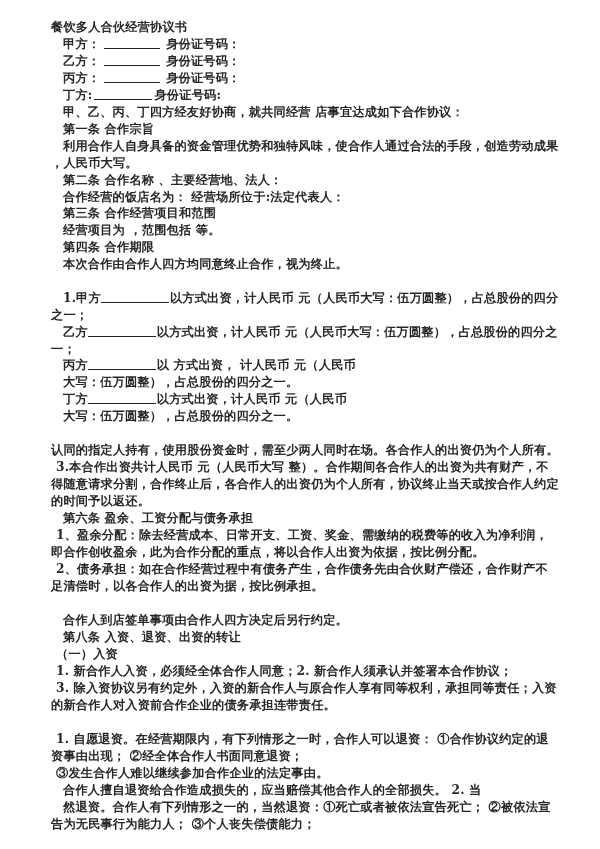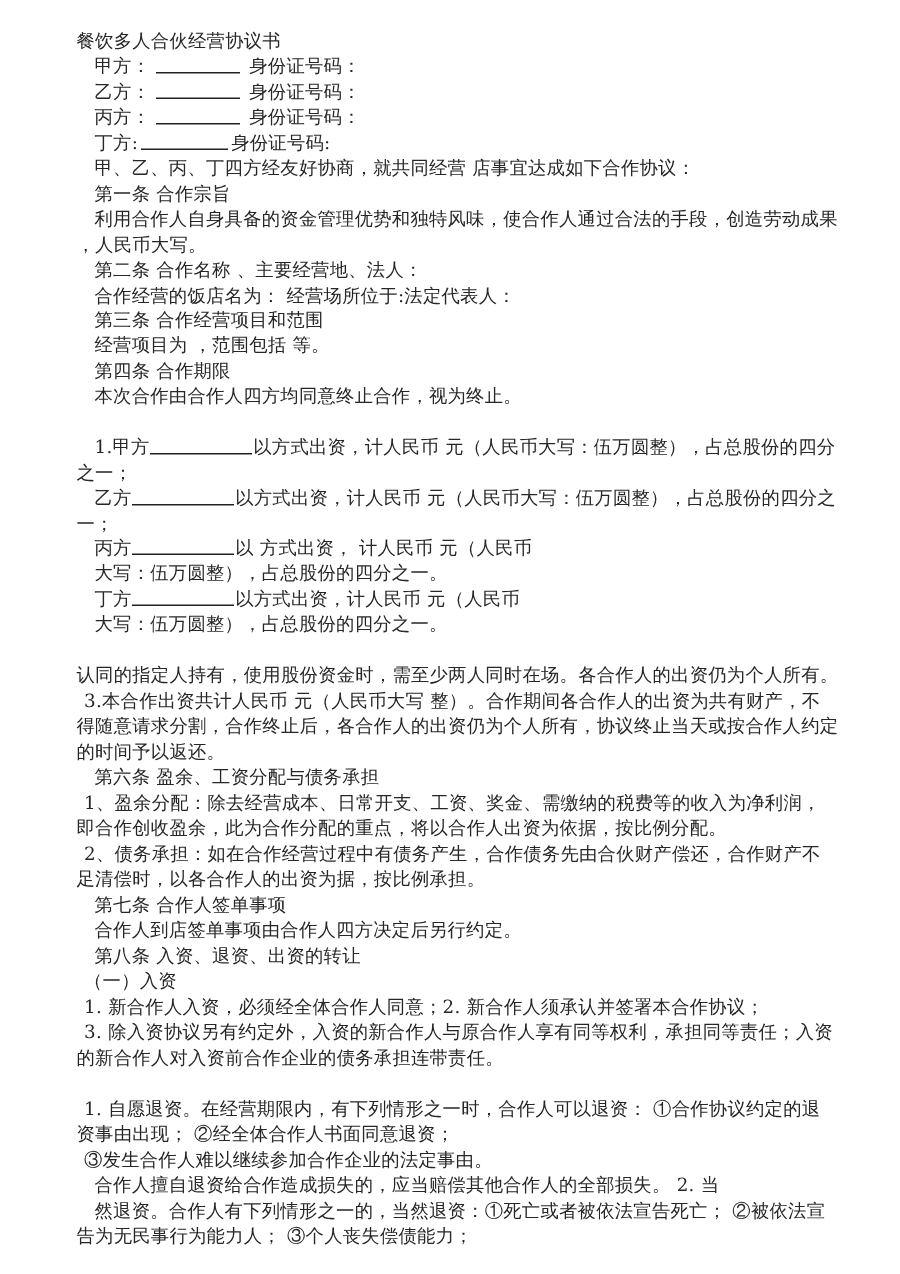--- a/index.html
+++ b/index.html
@@ -6,20 +6,21 @@
   body {
     width: 600px; height: 849px; overflow: hidden; position: relative;
     font-family: "DejaVu Serif", "Liberation Serif", serif;
     color: #262626;
   }
   .page { position: absolute; left: 0; top: 0; width: 600px; height: 849px; }
   .line {
     position: absolute; left: 51px; width: 500px;
     font-size: 12.2px; line-height: 16px; white-space: nowrap;
     letter-spacing: 0.2px;
+    font-weight: bold;
   }
   .ind { left: 63px; }
   .blank { display: inline-block; border-bottom: 1px solid #222; height: 12px; vertical-align: -1px; }
   .b1 { width: 56px; margin: 0 6px 0 4px; }
   .b2 { width: 58px; margin: 0 2px 0 2px; }
   .b3 { width: 68px; margin: 0 1px 0 0; }
 </style>
 </head>
 <body>
 
@@ -73,21 +74,20 @@
 
   <div class="line" style="top:442px">认同的指定人持有，使用股份资金时，需至少两人同时在场。各合作人的出资仍为个人所有。</div>
   <div class="line" style="top:459px; left:56px"> 3.本合作出资共计人民币 元（人民币大写  整）。合作期间各合作人的出资为共有财产，不</div>
   <div class="line" style="top:476px">得随意请求分割，合作终止后，各合作人的出资仍为个人所有，协议终止当天或按合作人约定</div>
   <div class="line" style="top:493px">的时间予以返还。</div>
   <div class="line ind" style="top:510px">第六条 盈余、工资分配与债务承担</div>
   <div class="line" style="top:527px; left:56px"> 1、盈余分配：除去经营成本、日常开支、工资、奖金、需缴纳的税费等的收入为净利润，</div>
   <div class="line" style="top:544px">即合作创收盈余，此为合作分配的重点，将以合作人出资为依据，按比例分配。</div>
   <div class="line" style="top:561px; left:56px"> 2、债务承担：如在合作经营过程中有债务产生，合作债务先由合伙财产偿还，合作财产不</div>
   <div class="line" style="top:578px">足清偿时，以各合作人的出资为据，按比例承担。</div>
-  <div class="line ind" style="top:595px">第七条 合作人签单事项</div>
   <div class="line ind" style="top:612px">合作人到店签单事项由合作人四方决定后另行约定。</div>
   <div class="line ind" style="top:629px">第八条 入资、退资、出资的转让</div>
   <div class="line" style="top:646px; left:56px"> （一）入资</div>
   <div class="line" style="top:663px; left:56px"> 1. 新合作人入资，必须经全体合作人同意；2. 新合作人须承认并签署本合作协议；</div>
   <div class="line" style="top:680px; left:56px"> 3. 除入资协议另有约定外，入资的新合作人与原合作人享有同等权利，承担同等责任；入资</div>
   <div class="line" style="top:697px">的新合作人对入资前合作企业的债务承担连带责任。</div>
   <div class="line" style="top:731px; left:56px"> 1. 自愿退资。在经营期限内，有下列情形之一时，合作人可以退资：  ①合作协议约定的退</div>
   <div class="line" style="top:748px">资事由出现；  ②经全体合作人书面同意退资；</div>
   <div class="line" style="top:765px; left:56px"> ③发生合作人难以继续参加合作企业的法定事由。</div>
   <div class="line ind" style="top:782px">合作人擅自退资给合作造成损失的，应当赔偿其他合作人的全部损失。  2. 当</div>

